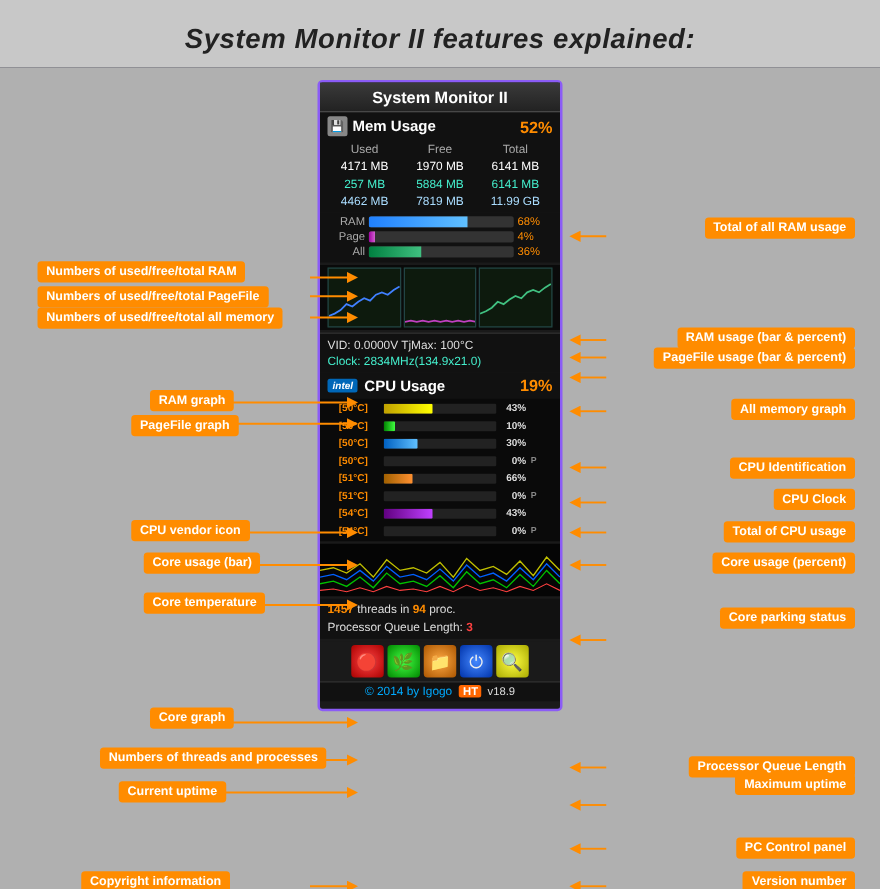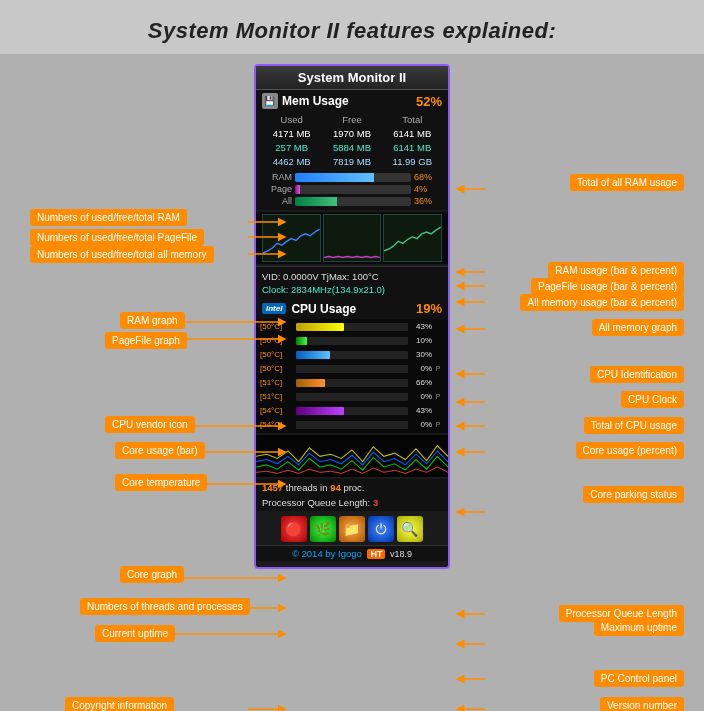--- a/index.html
+++ b/index.html
@@ -168,21 +168,22 @@
       padding: 1px 4px;
       border-radius: 2px;
       margin-right: 5px;
       font-style: italic;
     }
     .cpu-usage-label { font-weight: bold; color: #fff; font-size: 12px; flex: 1; }
     .cpu-usage-percent { color: #ff8c00; font-size: 13px; font-weight: bold; }
 
     .core-list {
       background: #0a0a0a;
-      padding: 1px 4px;
+      padding: 1px 15px;
+      font-weight: bold;
     }
     .core-row {
       display: flex;
       align-items: center;
       margin-bottom: 1px;
       font-size: 8.5px;
       height: 13px;
     }
     .core-temp { color: #ff8c00; width: 34px; font-size: 8px; }
     .core-bar-track {
@@ -281,21 +282,21 @@
       margin-left: 3px;
     }
     .version-text { color: #ddd; font-size: 9px; margin-left: 2px; }
 
     
     .label-box {
       position: absolute;
       background: #ff8c00;
       color: #fff;
       font-size: 10px;
-      font-weight: normal;
+      font-weight: bold;
       padding: 3px 7px;
       border-radius: 3px;
       white-space: nowrap;
       z-index: 10;
     }
 
     svg.arrows {
       position: absolute;
       top: 0;
       left: 0;
@@ -571,21 +572,20 @@
   <div class="label-box" style="left:115px; top:388px;">Core usage (bar)</div>
   <div class="label-box" style="left:115px; top:420px;">Core temperature</div>
   <div class="label-box" style="left:120px; top:512px;">Core graph</div>
   <div class="label-box" style="left:80px; top:544px;">Numbers of threads and processes</div>
   <div class="label-box" style="left:95px; top:571px;">Current uptime</div>
   <div class="label-box" style="left:65px; top:643px;">Copyright information</div>
 
   <div class="label-box" style="right:20px; top:120px;">Total of all RAM usage</div>
   <div class="label-box" style="right:20px; top:208px;">RAM usage (bar &amp; percent)</div>
   <div class="label-box" style="right:20px; top:224px;">PageFile usage (bar &amp; percent)</div>
-  <div class="label-box" style="right:20px; top:240px;">All memory usage (bar &amp; percent)</div>
   <div class="label-box" style="right:20px; top:265px;">All memory graph</div>
   <div class="label-box" style="right:20px; top:312px;">CPU Identification</div>
   <div class="label-box" style="right:20px; top:337px;">CPU Clock</div>
   <div class="label-box" style="right:20px; top:363px;">Total of CPU usage</div>
   <div class="label-box" style="right:20px; top:388px;">Core usage (percent)</div>
   <div class="label-box" style="right:20px; top:432px;">Core parking status</div>
   <div class="label-box" style="right:20px; top:551px;">Processor Queue Length</div>
   <div class="label-box" style="right:20px; top:565px;">Maximum uptime</div>
   <div class="label-box" style="right:20px; top:616px;">PC Control panel</div>
   <div class="label-box" style="right:20px; top:643px;">Version number</div>

